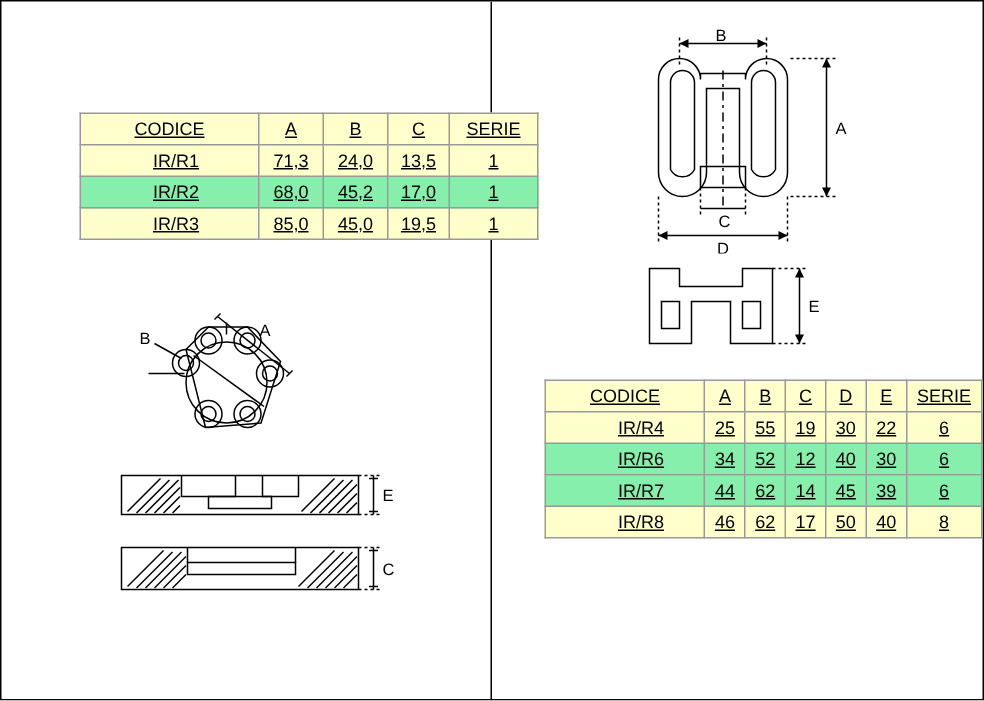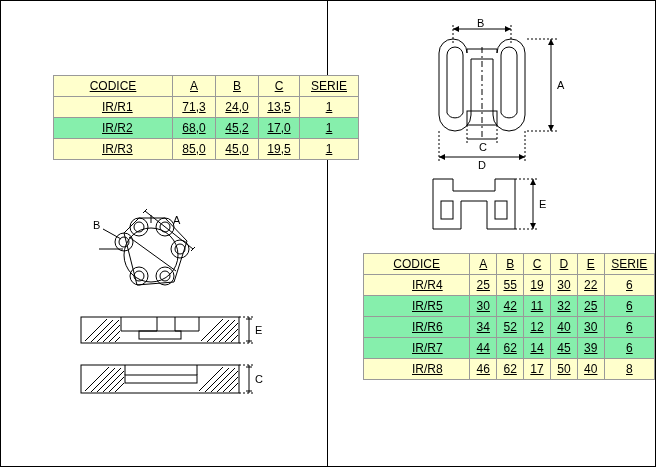--- a/index.html
+++ b/index.html
@@ -141,29 +141,20 @@
       </tr>
     </thead>
     <tbody>
       <tr>
         <td class="c-code code">IR/R4</td>
         <td class="c-a">25</td>
         <td class="c-b">55</td>
         <td class="c-c">19</td>
         <td class="c-d">30</td>
         <td class="c-e">22</td>
-        <td class="c-serie">6</td>
-      </tr>
-      <tr class="alt">
-        <td class="c-code code">IR/R5</td>
-        <td class="c-a">30</td>
-        <td class="c-b">42</td>
-        <td class="c-c">11</td>
-        <td class="c-d">32</td>
-        <td class="c-e">25</td>
         <td class="c-serie">6</td>
       </tr>
       <tr class="alt">
         <td class="c-code code">IR/R6</td>
         <td class="c-a">34</td>
         <td class="c-b">52</td>
         <td class="c-c">12</td>
         <td class="c-d">40</td>
         <td class="c-e">30</td>
         <td class="c-serie">6</td>

